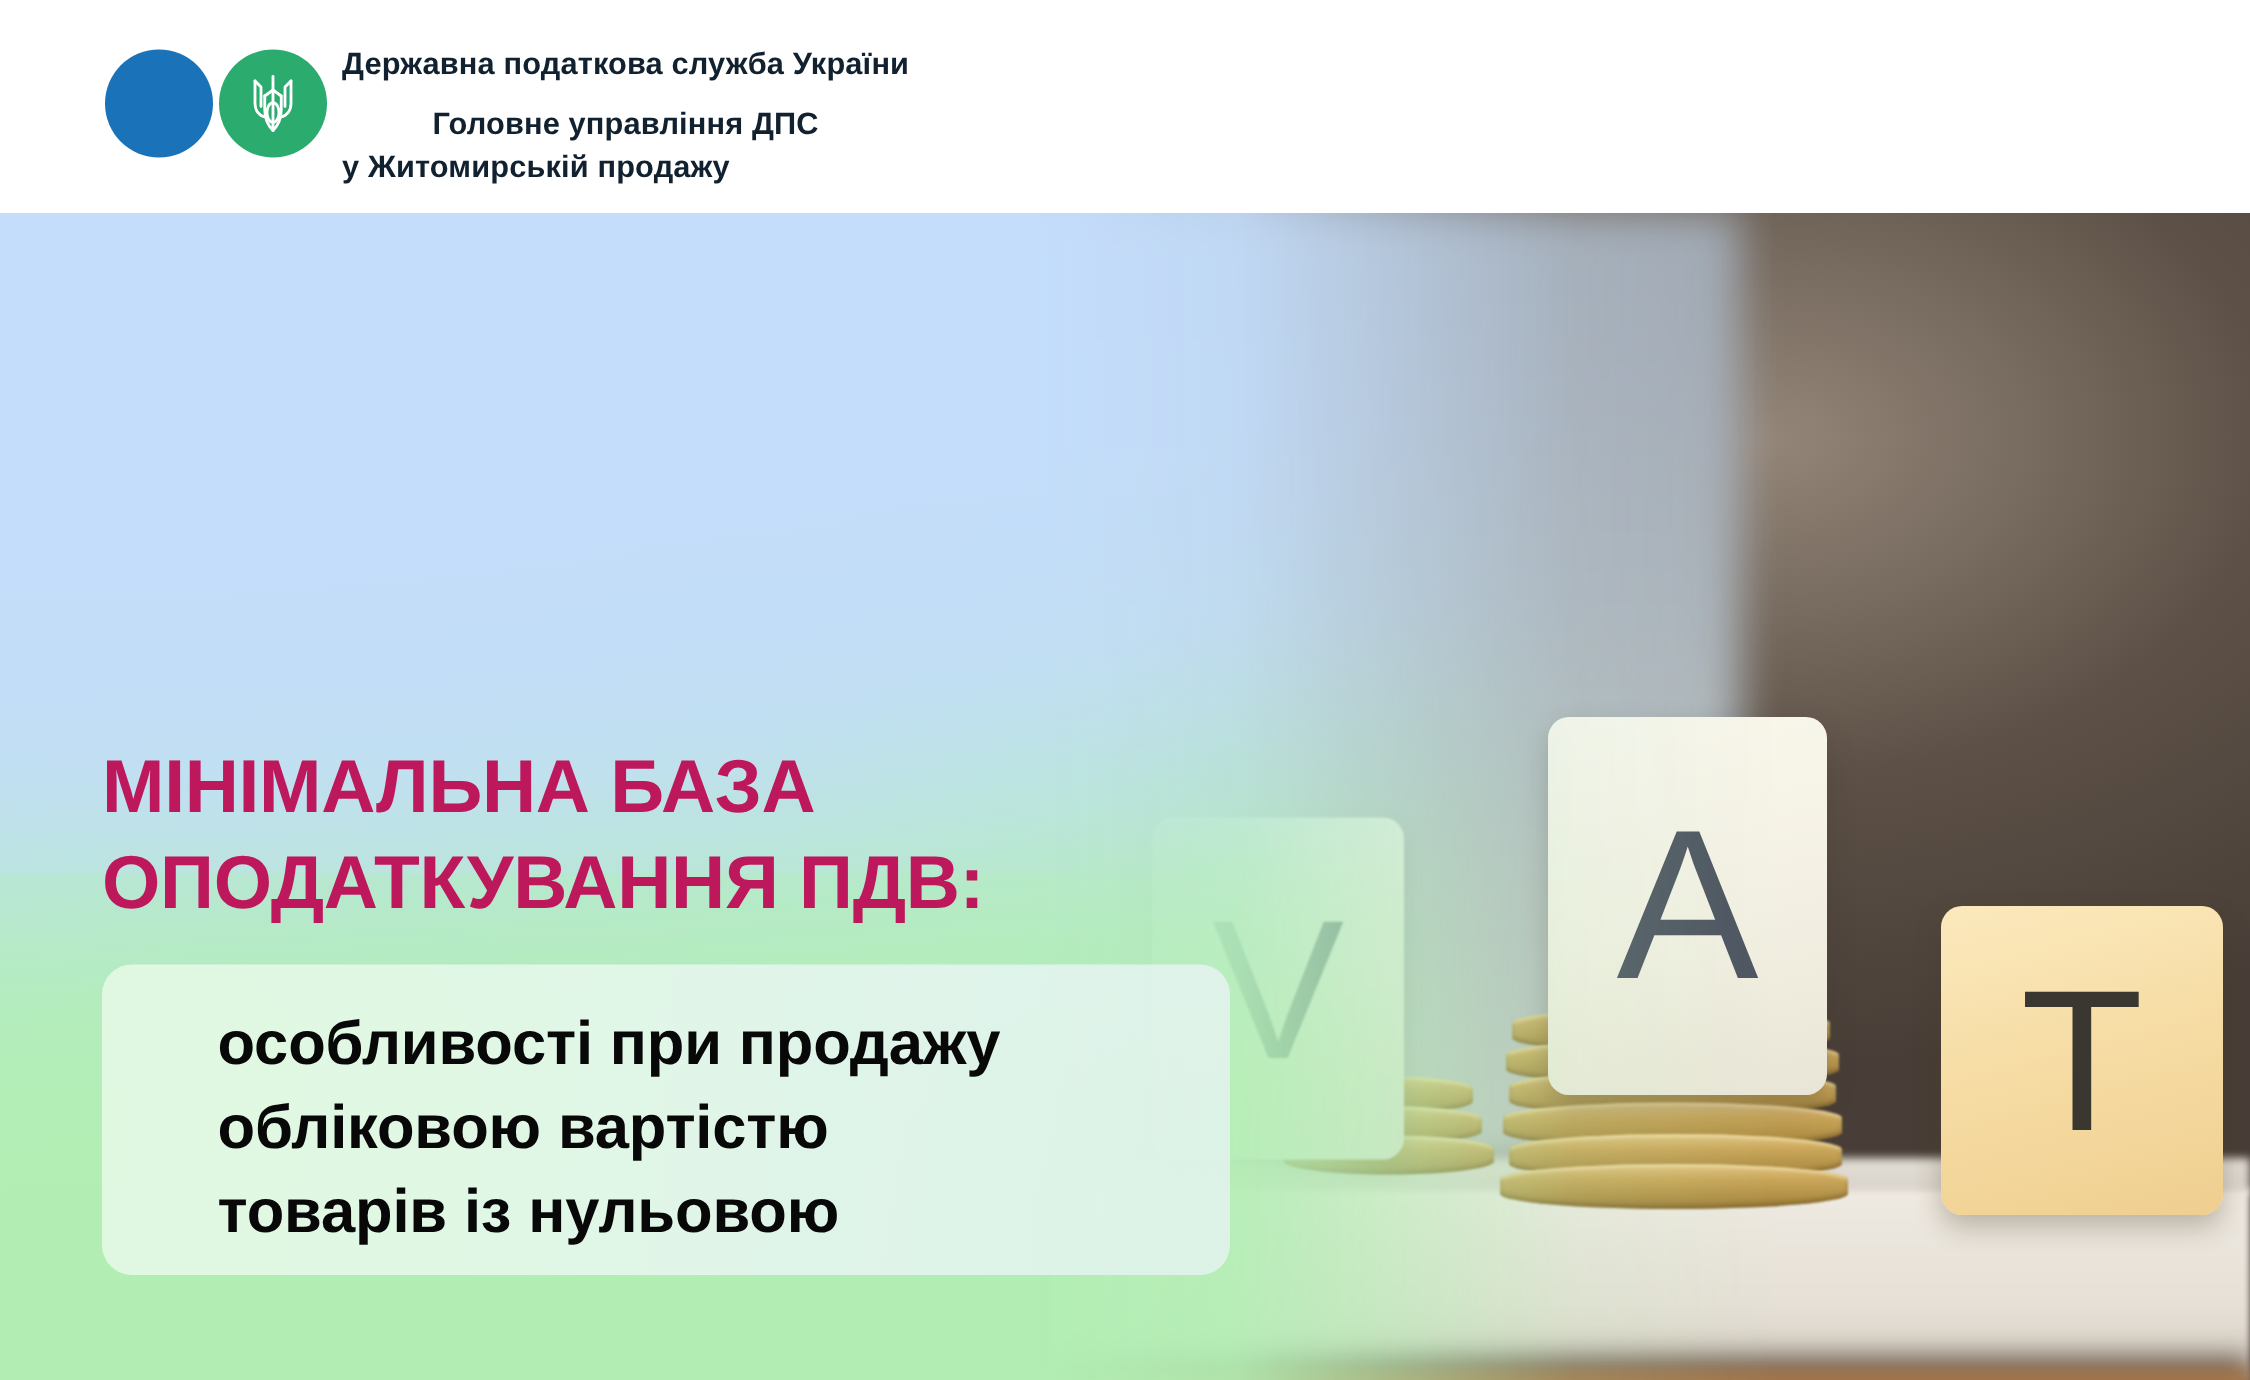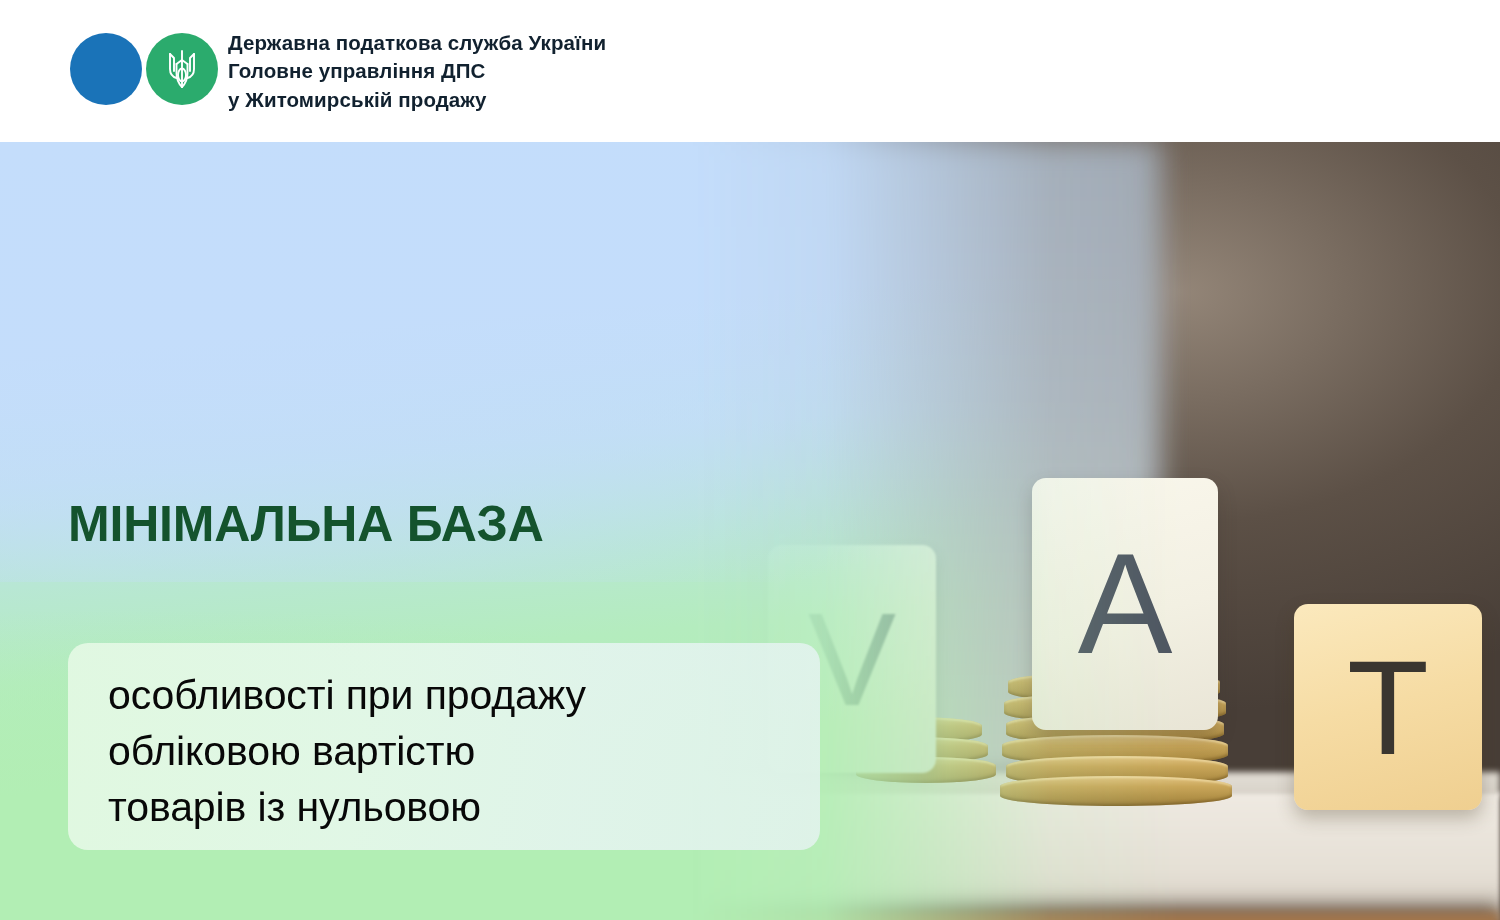--- a/index.html
+++ b/index.html
@@ -70,21 +70,21 @@
     line-height: 26px;
     white-space: nowrap;
   }
   .header-line-2, .header-line-3 {
     font-size: 20.5px;
     font-weight: bold;
     letter-spacing: 0.1px;
     line-height: 29px;
     white-space: nowrap;
   }
-  .header-line-2 { margin-top: 0; }
+  .header-line-2 { margin-top: 12px; text-align: center; }
 
   
   .banner {
     position: absolute;
     left: 0;
     top: 142px;
     width: 1500px;
     height: 778px;
     overflow: hidden;
     background: #b2eeb4;
@@ -258,21 +258,21 @@
     background: radial-gradient(ellipse at 25% 55%, rgba(196,221,251,0.95) 0%, rgba(196,221,251,0.55) 45%, rgba(196,221,251,0) 74%);
   }
 
   
   .headline {
     position: absolute;
     left: 68px;
     top: 350px;
     width: 800px;
     z-index: 30;
-    color: #14532d;
+    color: #be185d;
     font-size: 50px;
     font-weight: bold;
     line-height: 64px;
     letter-spacing: -0.2px;
   }
   .headline-line { display: block; white-space: nowrap; }
 
   .subtitle-box {
     position: absolute;
     left: 68px;
@@ -285,23 +285,24 @@
         rgba(228,249,228,0.92) 0%,
         rgba(230,248,235,0.9) 40%,
         rgba(232,245,243,0.84) 68%,
         rgba(235,244,248,0.74) 100%);
     box-sizing: border-box;
     padding: 24px 34px 22px 40px;
   }
   .subtitle-text {
     color: #080808;
     font-size: 41px;
-    font-weight: normal;
+    font-weight: bold;
     line-height: 56px;
     letter-spacing: -0.1px;
+    margin-left: 37px;
   }
   .subtitle-line { display: block; white-space: nowrap; }
 </style>
 </head>
 <body>
 
 <div class="poster">
 
   <div class="header">
 
@@ -364,20 +365,21 @@
     </div>
 
     <div class="wash">
       <div class="wash-inner"></div>
       <div class="glow-blue"></div>
       <div class="glow-green"></div>
     </div>
 
     <div class="headline">
       <span class="headline-line">МІНІМАЛЬНА БАЗА</span>
+      <span class="headline-line">ОПОДАТКУВАННЯ ПДВ:</span>
     </div>
 
     <div class="subtitle-box">
       <div class="subtitle-text">
         <span class="subtitle-line">особливості при продажу</span>
         <span class="subtitle-line">обліковою вартістю</span>
         <span class="subtitle-line">товарів із нульовою</span>
       </div>
     </div>
 

